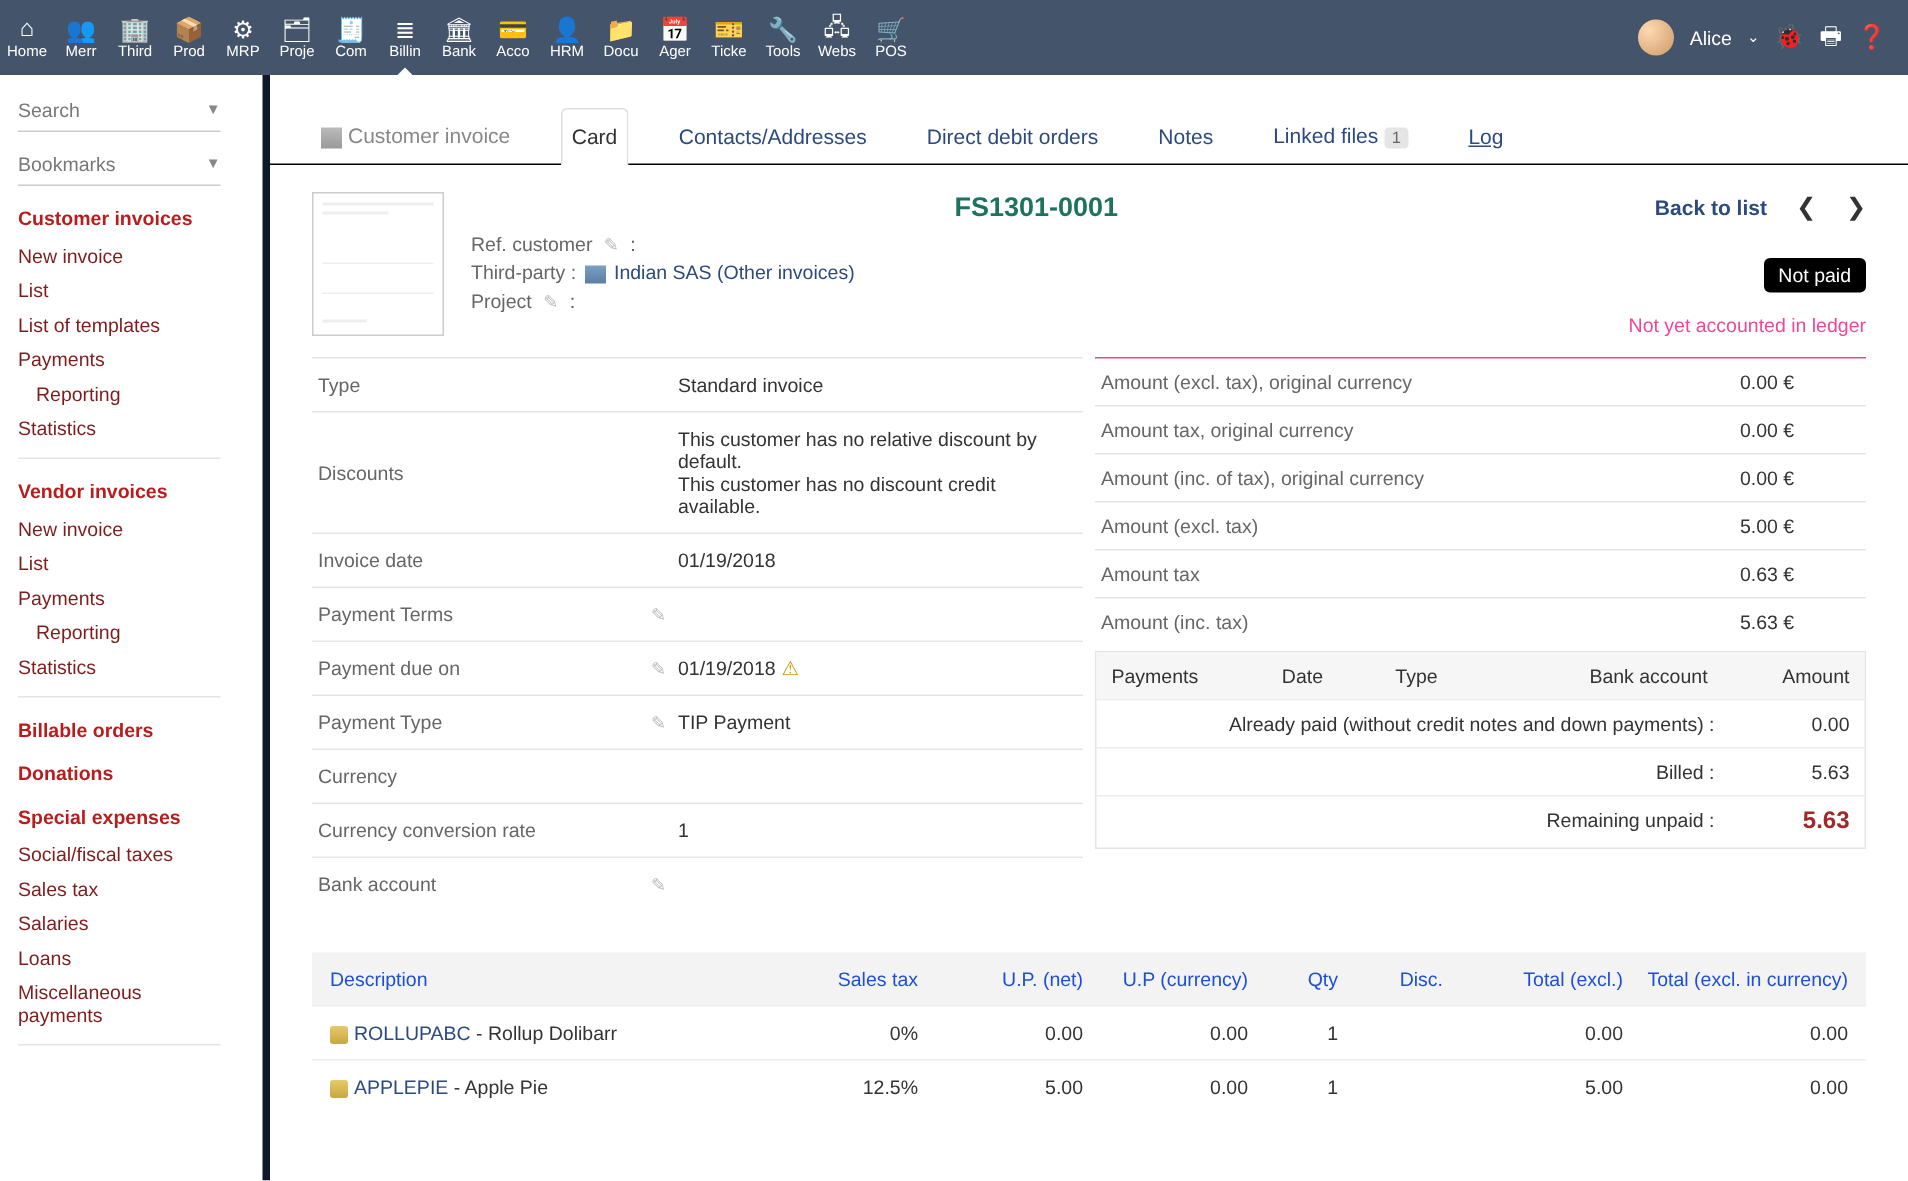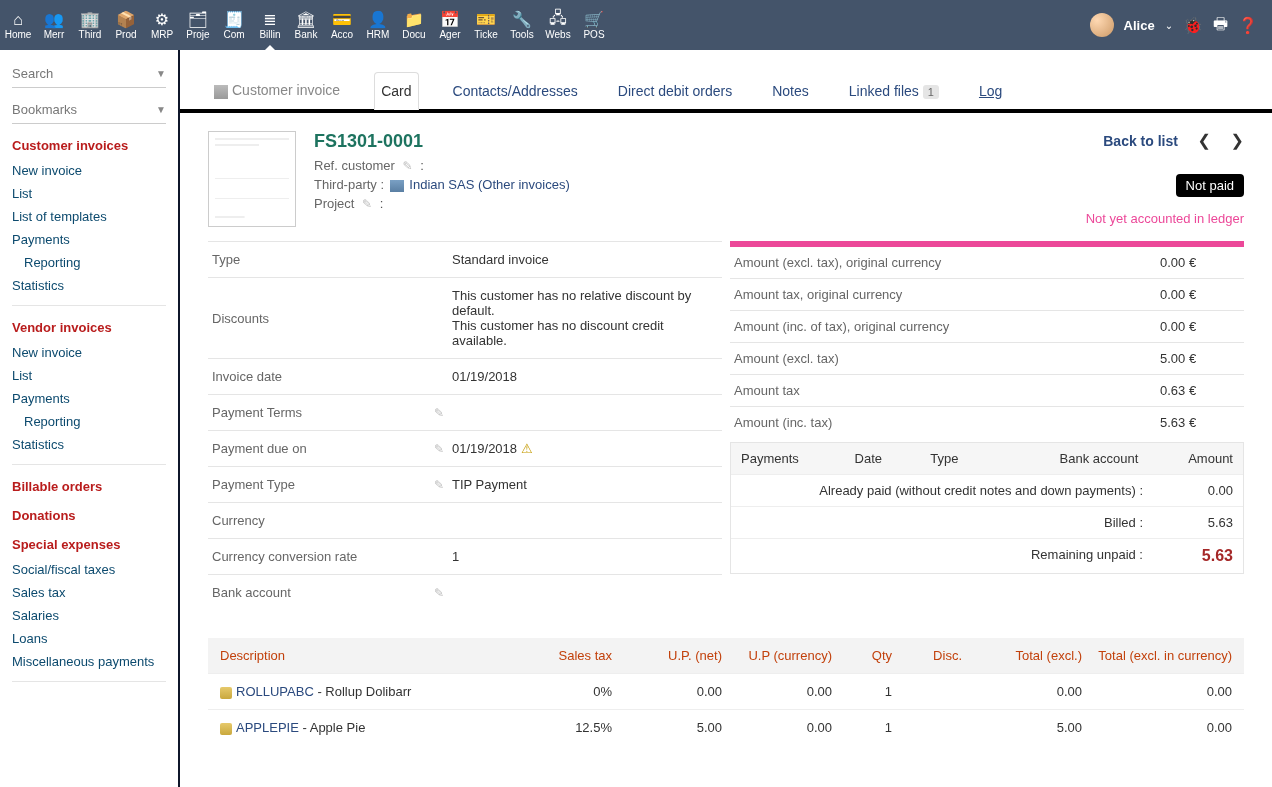--- a/index.html
+++ b/index.html
@@ -6,58 +6,58 @@
 body { font-family: Arial, Helvetica, sans-serif; font-size: 13px; color: #333; background: #fff; }
 
 
 .topbar { background: #44546a; height: 50px; display: flex; align-items: stretch; color: #fff; }
 .topnav { display: flex; flex: 1; overflow: hidden; }
 .topnav-item { display: flex; flex-direction: column; align-items: center; justify-content: center; width: 36px; padding: 4px 2px; font-size: 10px; cursor: pointer; position: relative; }
 .topnav-item .ticon { font-size: 16px; height: 18px; display:flex; align-items:center; justify-content:center; }
 .topnav-item.active::after { content:''; position:absolute; bottom:-1px; left:50%; transform:translateX(-50%); border:6px solid transparent; border-bottom-color:#fff; }
 .topright { display:flex; align-items:center; gap:10px; padding:0 14px; }
 .avatar { width:24px; height:24px; border-radius:50%; background: radial-gradient(circle at 30% 30%, #ffd9b3, #cc9966); }
-.username { font-size:13px;font-weight:bold; }
+.username { font-size:13px; }
 .ticon-r { font-size:16px; cursor:pointer; }
 
 
 .layout { display:flex; }
-.sidebar { width:208px; border-right:2px solid #0f172a; padding:10px 12px 20px 12px; background:#fff; min-height: calc(100vh - 50px); }
+.sidebar { width:208px; border-right:5px solid #0f172a; padding:10px 28px 20px 12px; background:#fff; min-height: calc(100vh - 50px); }
 .main { flex:1; padding:0 0 30px 0; }
 
 
 .sb-select { width:100%; border:none; border-bottom:1px solid #ccc; padding:6px 0; color:#777; font-size:13px; background:transparent; display:flex; justify-content:space-between; align-items:center; cursor:pointer; margin-bottom:8px; }
 .sb-caret { color:#888; font-size:10px; }
 .sb-group { margin-top:14px; }
 .sb-heading { font-weight:bold; font-size:13px; color:#b91c1c; margin-bottom:6px; }
-.sb-link { display:block; padding:4px 0; color:#0c4a6e; font-size:13px; cursor:pointer; }
+.sb-link { display:block; padding:4px 0; color:#7f1d1d; font-size:13px; cursor:pointer; }
 .sb-link.indent { padding-left:12px; }
 .sb-sep { border-top:1px solid #e5e5e5; margin:8px 0; }
 
 
-.tabs { display:flex; align-items:center; border-bottom:4px solid #000000; padding:22px 28px 0 28px; gap:28px; }
+.tabs { display:flex; align-items:center; border-bottom:1px solid #000000; padding:22px 28px 0 28px; gap:28px; }
 .tab { padding:10px 6px; color:#2b4a7e; font-size:14px; cursor:pointer; position:relative; }
 .tab.dim { color:#888; }
 .tab.active { border:1px solid #ddd; border-bottom:1px solid #fff; border-radius:4px 4px 0 0; margin-bottom:-1px; background:#fff; color:#333; }
 .tab .tabicon { display:inline-block; width:14px; height:14px; background:linear-gradient(#bbb,#999); margin-right:4px; vertical-align:middle; }
 .tab.underline { text-decoration:underline; }
 .badge-sm { display:inline-block; background:#e5e5e5; color:#666; border-radius:3px; padding:1px 5px; font-size:11px; margin-left:4px; }
 
 
 .content { padding:18px 28px 0 28px; }
 .headrow { display:flex; align-items:flex-start; gap:18px; }
 .docthumb { width:88px; height:96px; border:1px solid #ccc; background: linear-gradient(#fff,#fff); padding:6px; }
 .docthumb-inner { width:100%; height:100%; background:
   linear-gradient(#eee,#eee) 0 0/100% 2px no-repeat,
   linear-gradient(#eee,#eee) 0 6px/60% 2px no-repeat,
   linear-gradient(#eee,#eee) 0 40px/100% 1px no-repeat,
   linear-gradient(#eee,#eee) 0 60px/100% 1px no-repeat,
   linear-gradient(#eee,#eee) 0 78px/40% 2px no-repeat; }
 .headmeta { flex:1; }
-.docref { color:#1d735f; font-size:18px; font-weight:bold; margin-bottom:6px; }
+.docref { color:#1d735f; font-size:18px; font-weight:bold; margin-bottom:6px;text-align:center; }
 .metaline { color:#555; font-size:13px; margin-bottom:4px; }
 .metaline .lbl { color:#666; }
 .metaline .pencil { color:#bbb; font-size:12px; margin:0 4px; }
 .tp-link { color:#2b4a7e; }
 .tp-icon { display:inline-block; width:14px; height:12px; background:linear-gradient(#7aa0c4,#5a7fa3); vertical-align:middle; margin:0 2px; }
 .headright { text-align:right; }
 .backlist { color:#2b4a7e; font-weight:bold; font-size:14px; cursor:pointer; }
 .navarr { font-size:16px; color:#333; margin-left:16px; cursor:pointer; display:inline-block; }
 .status-badge { display:inline-block; background:#000000; color:#fff; font-weight:normal; padding:4px 10px; border-radius:4px; margin-top:24px; font-size:13px; }
 .ledger { color:#ec4899; font-size:13px; margin-top:14px; }
@@ -67,36 +67,36 @@
 .col { flex:1; }
 .drow { display:flex; border-top:1px solid #e5e5e5; padding:10px 4px; font-size:13px; }
 .drow:first-child { border-top:1px solid #e5e5e5; }
 .dlabel { width:240px; color:#666; flex-shrink:0; display:flex; align-items:center; }
 .dlabel .pencil { color:#bbb; margin-left:auto; margin-right:8px; font-size:12px; }
 .dval { flex:1; color:#333; }
 .warn { color:#c49a00; margin-left:4px; }
 
 
 .arow { display:flex; border-top:1px solid #e5e5e5; padding:8px 4px; font-size:13px; }
-.arow:first-child { border-top:6px solid #ec4899; }
+.arow:first-child { border-top:1px solid #ec4899; }
 .albl { flex:1; color:#666; }
 .aval { width:80px; text-align:left; color:#333; }
 
 
 .paytab { margin-top:4px; border:1px solid #e5e5e5; }
 .paytab-head { display:flex; background:#f6f6f6; padding:8px 10px; font-size:13px; color:#333; }
 .payrow { display:flex; padding:8px 10px; border-top:1px solid #eee; font-size:13px; }
 .payrow .plbl { flex:1; text-align:right; color:#333; padding-right:20px; }
 .payrow .pval { width:70px; text-align:right; }
 .remaining .pval { color:#a52828; font-weight:bold; font-size:16px; }
 
 
 .lines { margin-top:28px; }
 .lines-head, .lines-row { display:grid; grid-template-columns: 300px 100px 110px 110px 60px 70px 120px 150px; align-items:center; padding:10px 8px; font-size:13px; }
-.lines-head { background:#f3f3f3; color:#c2410c; }
+.lines-head { background:#f3f3f3; color:#1d4ed8; }
 .lines-head > div, .lines-row > div { padding:0 4px; }
 .tar { text-align:right; }
 .lines-row { border-top:1px solid #eee; }
 .cube { display:inline-block; width:12px; height:12px; background:linear-gradient(#e6c96b,#c9a83d); border-radius:2px; margin-right:4px; vertical-align:middle; }
 .prod-link { color:#2b4a7e; }
 </style>
 </head>
 <body>
 
 <div class="topbar">

